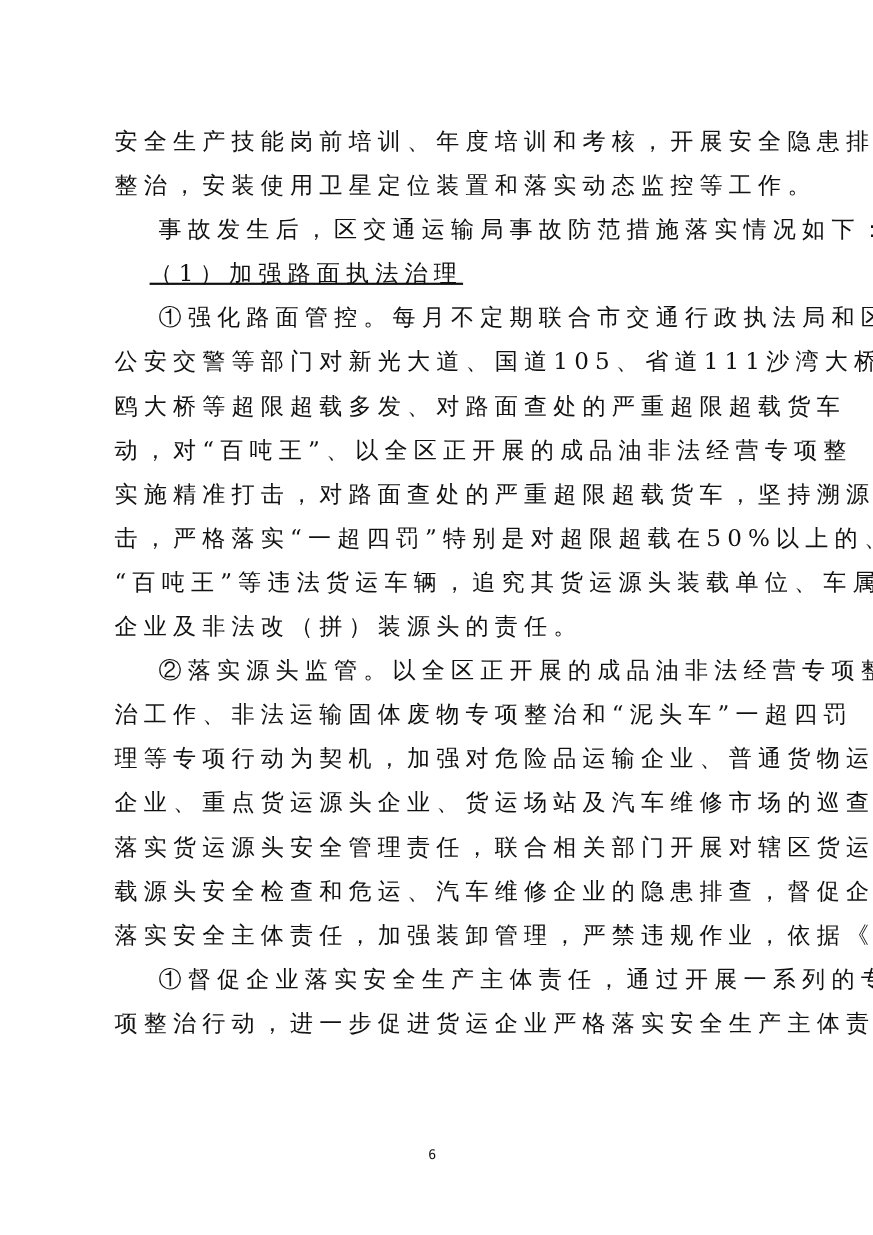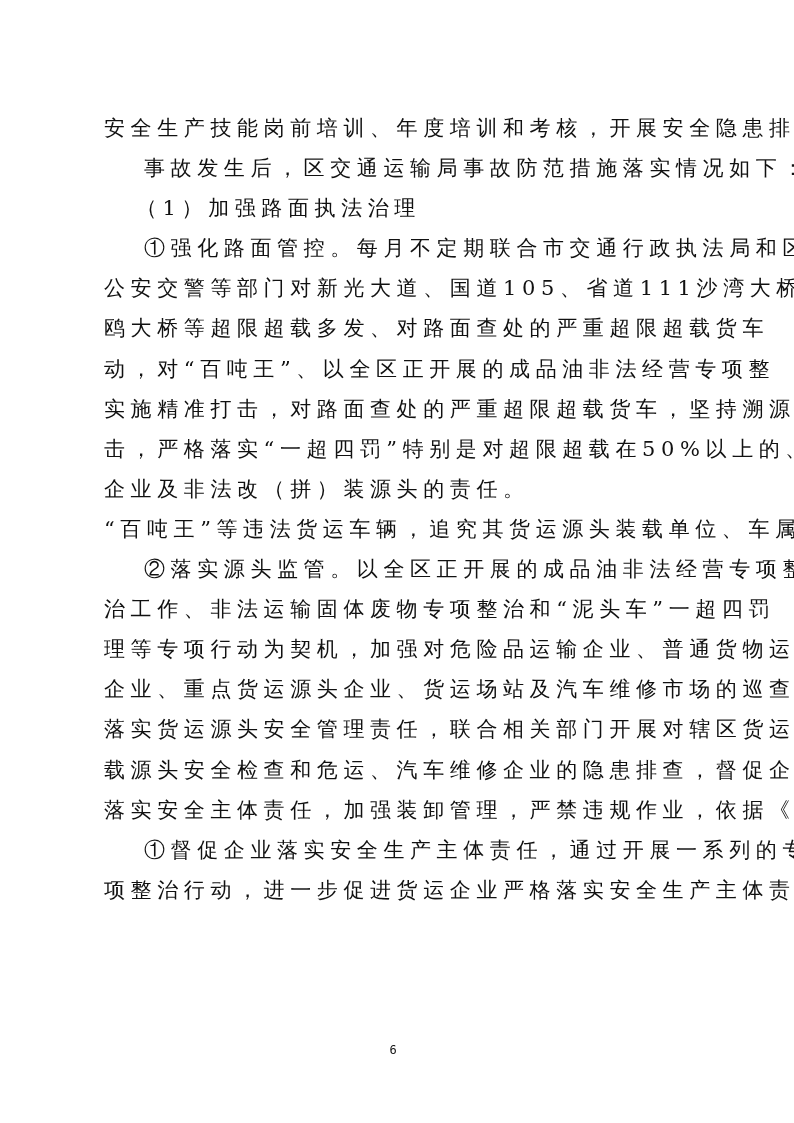--- a/index.html
+++ b/index.html
@@ -34,48 +34,50 @@
     font-size: 21px;
     letter-spacing: 5.6px;
     white-space: nowrap;
     overflow: visible;
   }
   .line.indent {
     padding-left: 40px;
   }
   .line.heading {
     padding-left: 32px;
+    text-decoration: underline;
   }
   .page-number {
     position: absolute;
     left: 0;
     width: 786px;
     top: 1043px;
     text-align: center;
     font-family: "DejaVu Sans Mono", "Liberation Mono", monospace;
     font-size: 12px;
     color: #111111;
   }
 </style>
 </head>
 <body>
 
 <div class="page">
   <div class="body-text">
     <div class="line">安全生产技能岗前培训、年度培训和考核，开展安全隐患排查</div>
+    <div class="line">整治，安装使用卫星定位装置和落实动态监控等工作。</div>
     <div class="line indent">事故发生后，区交通运输局事故防范措施落实情况如下：</div>
     <div class="line heading">（1）加强路面执法治理</div>
     <div class="line indent">①强化路面管控。每月不定期联合市交通行政执法局和区</div>
     <div class="line">公安交警等部门对新光大道、国道105、省道111沙湾大桥、海</div>
     <div class="line">鸥大桥等超限超载多发、对路面查处的严重超限超载货车</div>
     <div class="line">动，对“百吨王”、以全区正开展的成品油非法经营专项整</div>
     <div class="line">实施精准打击，对路面查处的严重超限超载货车，坚持溯源打</div>
     <div class="line">击，严格落实“一超四罚”特别是对超限超载在50%以上的、</div>
+    <div class="line">“百吨王”等违法货运车辆，追究其货运源头装载单位、车属</div>
     <div class="line">企业及非法改（拼）装源头的责任。</div>
-    <div class="line">“百吨王”等违法货运车辆，追究其货运源头装载单位、车属</div>
     <div class="line indent">②落实源头监管。以全区正开展的成品油非法经营专项整</div>
     <div class="line">治工作、非法运输固体废物专项整治和“泥头车”一超四罚</div>
     <div class="line">理等专项行动为契机，加强对危险品运输企业、普通货物运输</div>
     <div class="line">企业、重点货运源头企业、货运场站及汽车维修市场的巡查，</div>
     <div class="line">落实货运源头安全管理责任，联合相关部门开展对辖区货运装</div>
     <div class="line">载源头安全检查和危运、汽车维修企业的隐患排查，督促企业</div>
     <div class="line">落实安全主体责任，加强装卸管理，严禁违规作业，依据《安</div>
     <div class="line indent">①督促企业落实安全生产主体责任，通过开展一系列的专</div>
     <div class="line">项整治行动，进一步促进货运企业严格落实安全生产主体责</div>
   </div>

